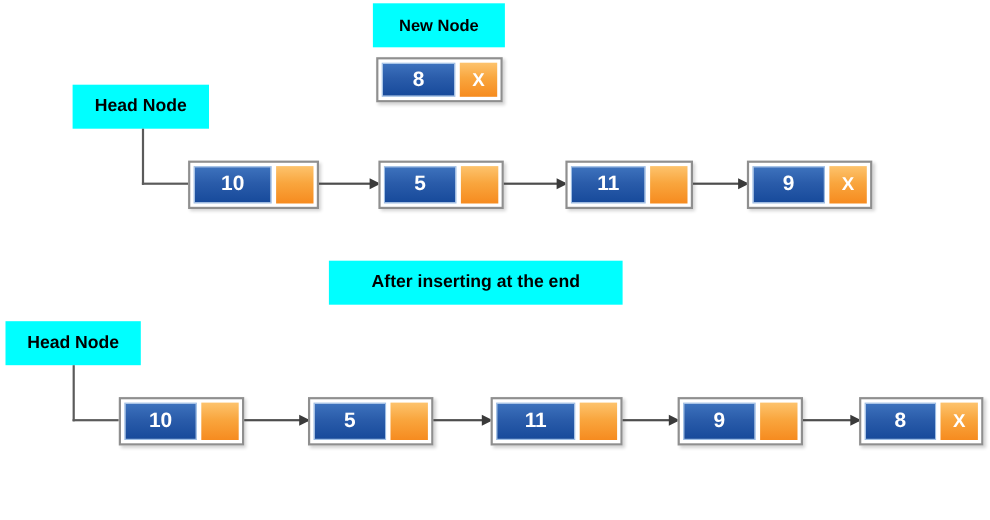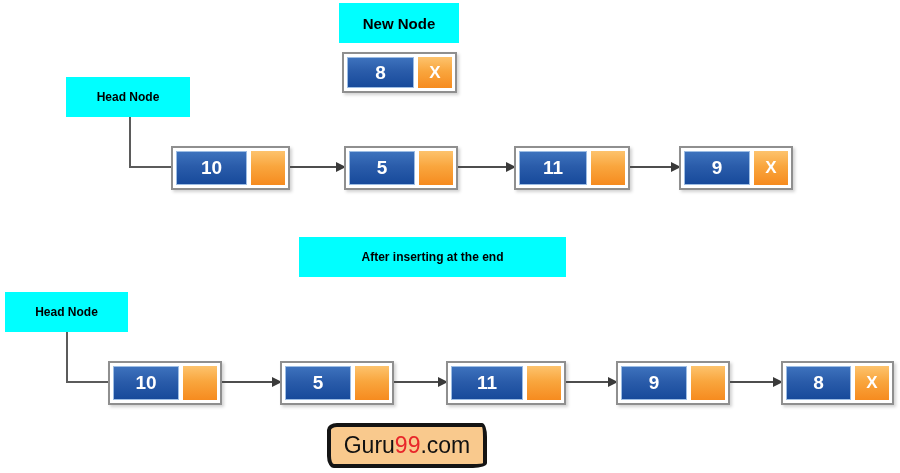--- a/index.html
+++ b/index.html
@@ -10,21 +10,21 @@
     background: #ffffff;
     font-family: "Liberation Sans", sans-serif;
     overflow: hidden;
   }
   
   .lbl {
     position: absolute;
     background: #00ffff;
     color: #000;
     font-weight: bold;
-    font-size: 12px;
+    font-size: 16px;
     display: flex;
     align-items: center;
     justify-content: center;
     box-sizing: border-box;
   }
   
   .node {
     position: absolute;
     height: 44px;
     box-sizing: border-box;
@@ -162,19 +162,14 @@
     <div class="cell-val">9</div>
     <div class="cell-ptr"></div>
   </div>
   <div class="arrow" style="left:730px; top:381px; width:51px;"></div>
 
   <div class="node" style="left:781px; top:361px; width:113px;">
     <div class="cell-val">8</div>
     <div class="cell-ptr">X</div>
   </div>
 
-  <div class="logo">
-    <span>Guru</span>
-      <span class="num">99</span>
-      <span>.com</span>
-  </div>
 
 </div>
 
 </body></html>

